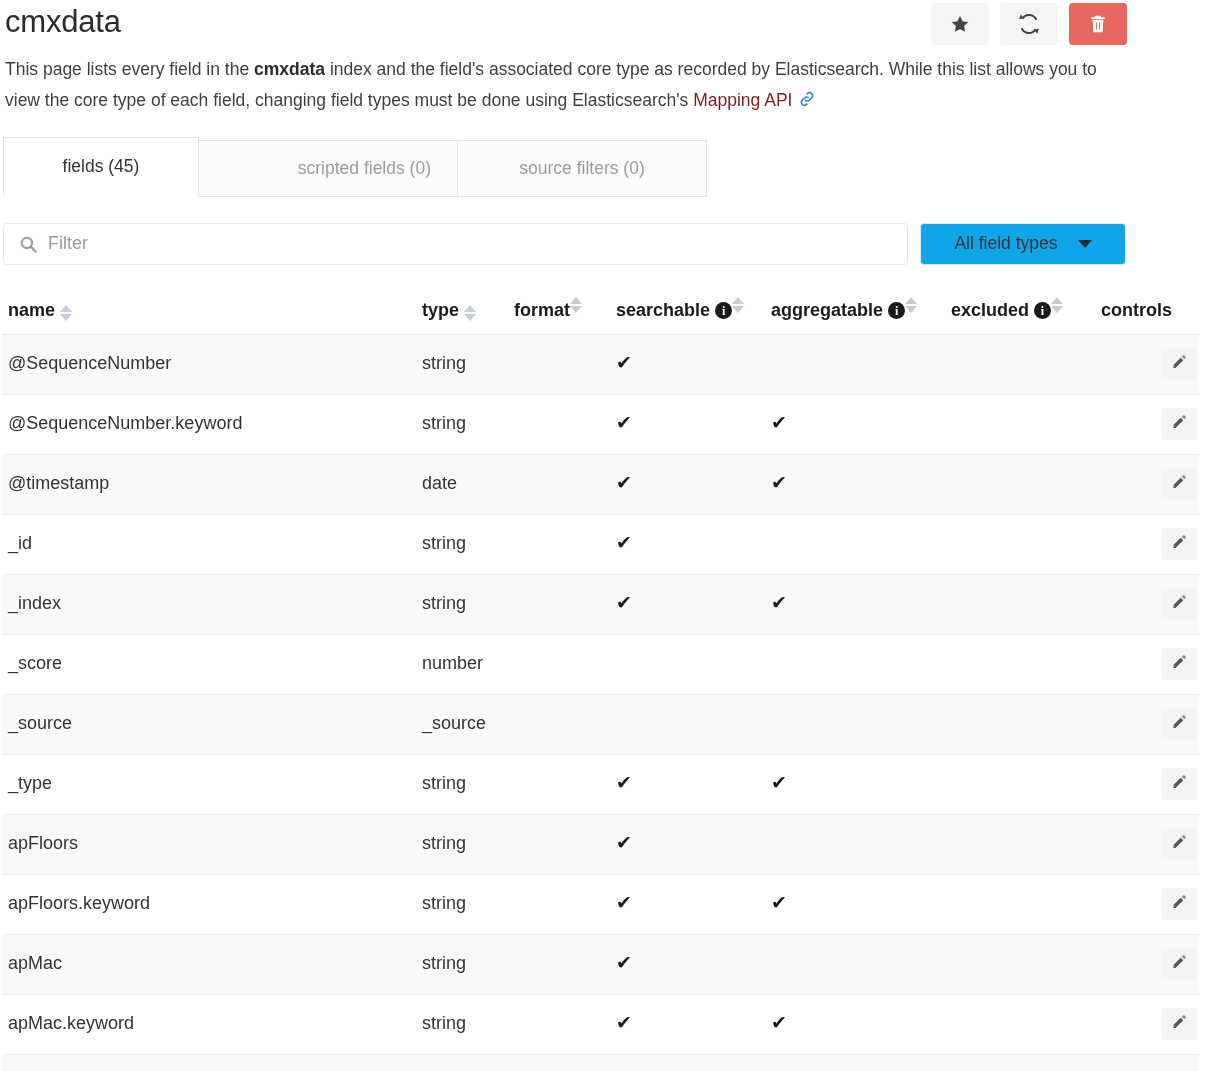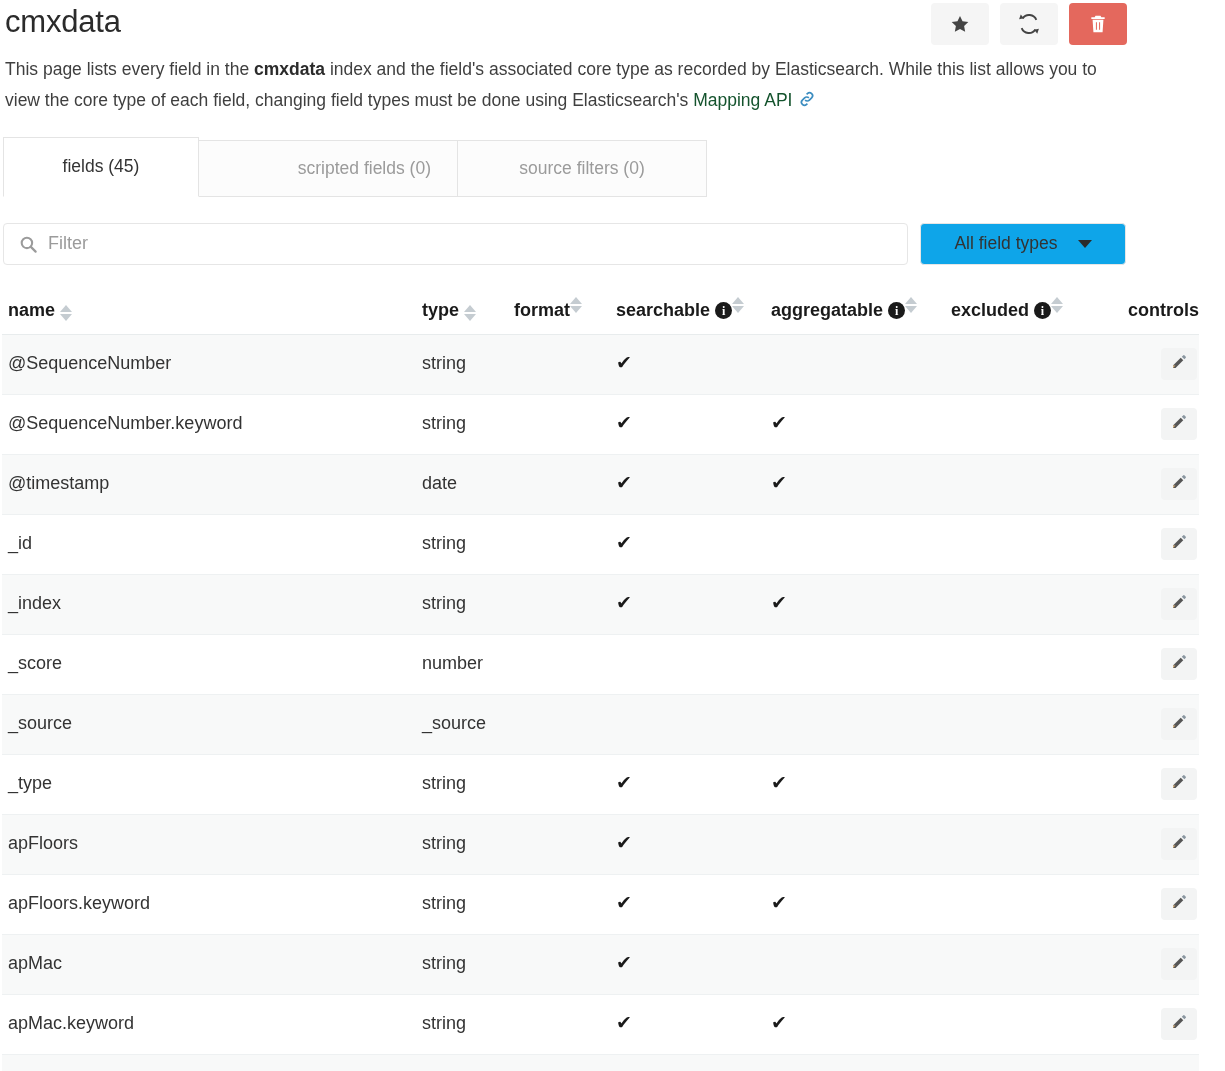--- a/index.html
+++ b/index.html
@@ -32,21 +32,21 @@
   }
   .hdr-btn.danger { background: #e4685d; }
   .hdr-btn svg { display: block; }
 
   
   .desc {
     font-size: 17.5px; line-height: 31px; color: #3f3f3f;
     padding: 9px 3px 0 3px; max-width: 1200px;
   }
   .desc b { font-weight: 700; color: #2b2b2b; }
-  .desc a { color: #14532d; text-decoration: none; }
+  .desc a { color: #7f1d1d; text-decoration: none; }
   .link-icon { display:inline-block; vertical-align: -2px; }
 
   
   .tabs {
     display: flex; align-items: flex-end;
     margin-top: 19px; padding-left: 1px;
     position: relative;
   }
   .tab {
     font-size: 17.5px; line-height: 1;
@@ -112,21 +112,21 @@
   
   .tbl { width: 100%; border-collapse: collapse; margin-top: 20px; table-layout: fixed; }
   .tbl th {
     font-size: 18px; font-weight: 700; color: #1a1a1a;
     text-align: left; vertical-align: bottom;
     padding: 0 0 10px 0;
     border-bottom: 1px solid #e8eced;
     line-height: 27px;
   }
   .th-inner { display: flex; align-items: flex-end; gap: 5px; margin-top: 12px; }
-  .th-right { justify-content: flex-end; }
+  .th-right { justify-content: flex-start; }
   .th-stack { display: flex; flex-direction: row; align-items: flex-start; }
   .sorter {
     display: inline-flex; flex-direction: column;
     gap: 2px; cursor: pointer; padding-bottom: 3px;
   }
   .sorter .up {
     width: 0; height: 0;
     border-left: 6px solid transparent;
     border-right: 6px solid transparent;
     border-bottom: 7px solid #c5ccd1;

